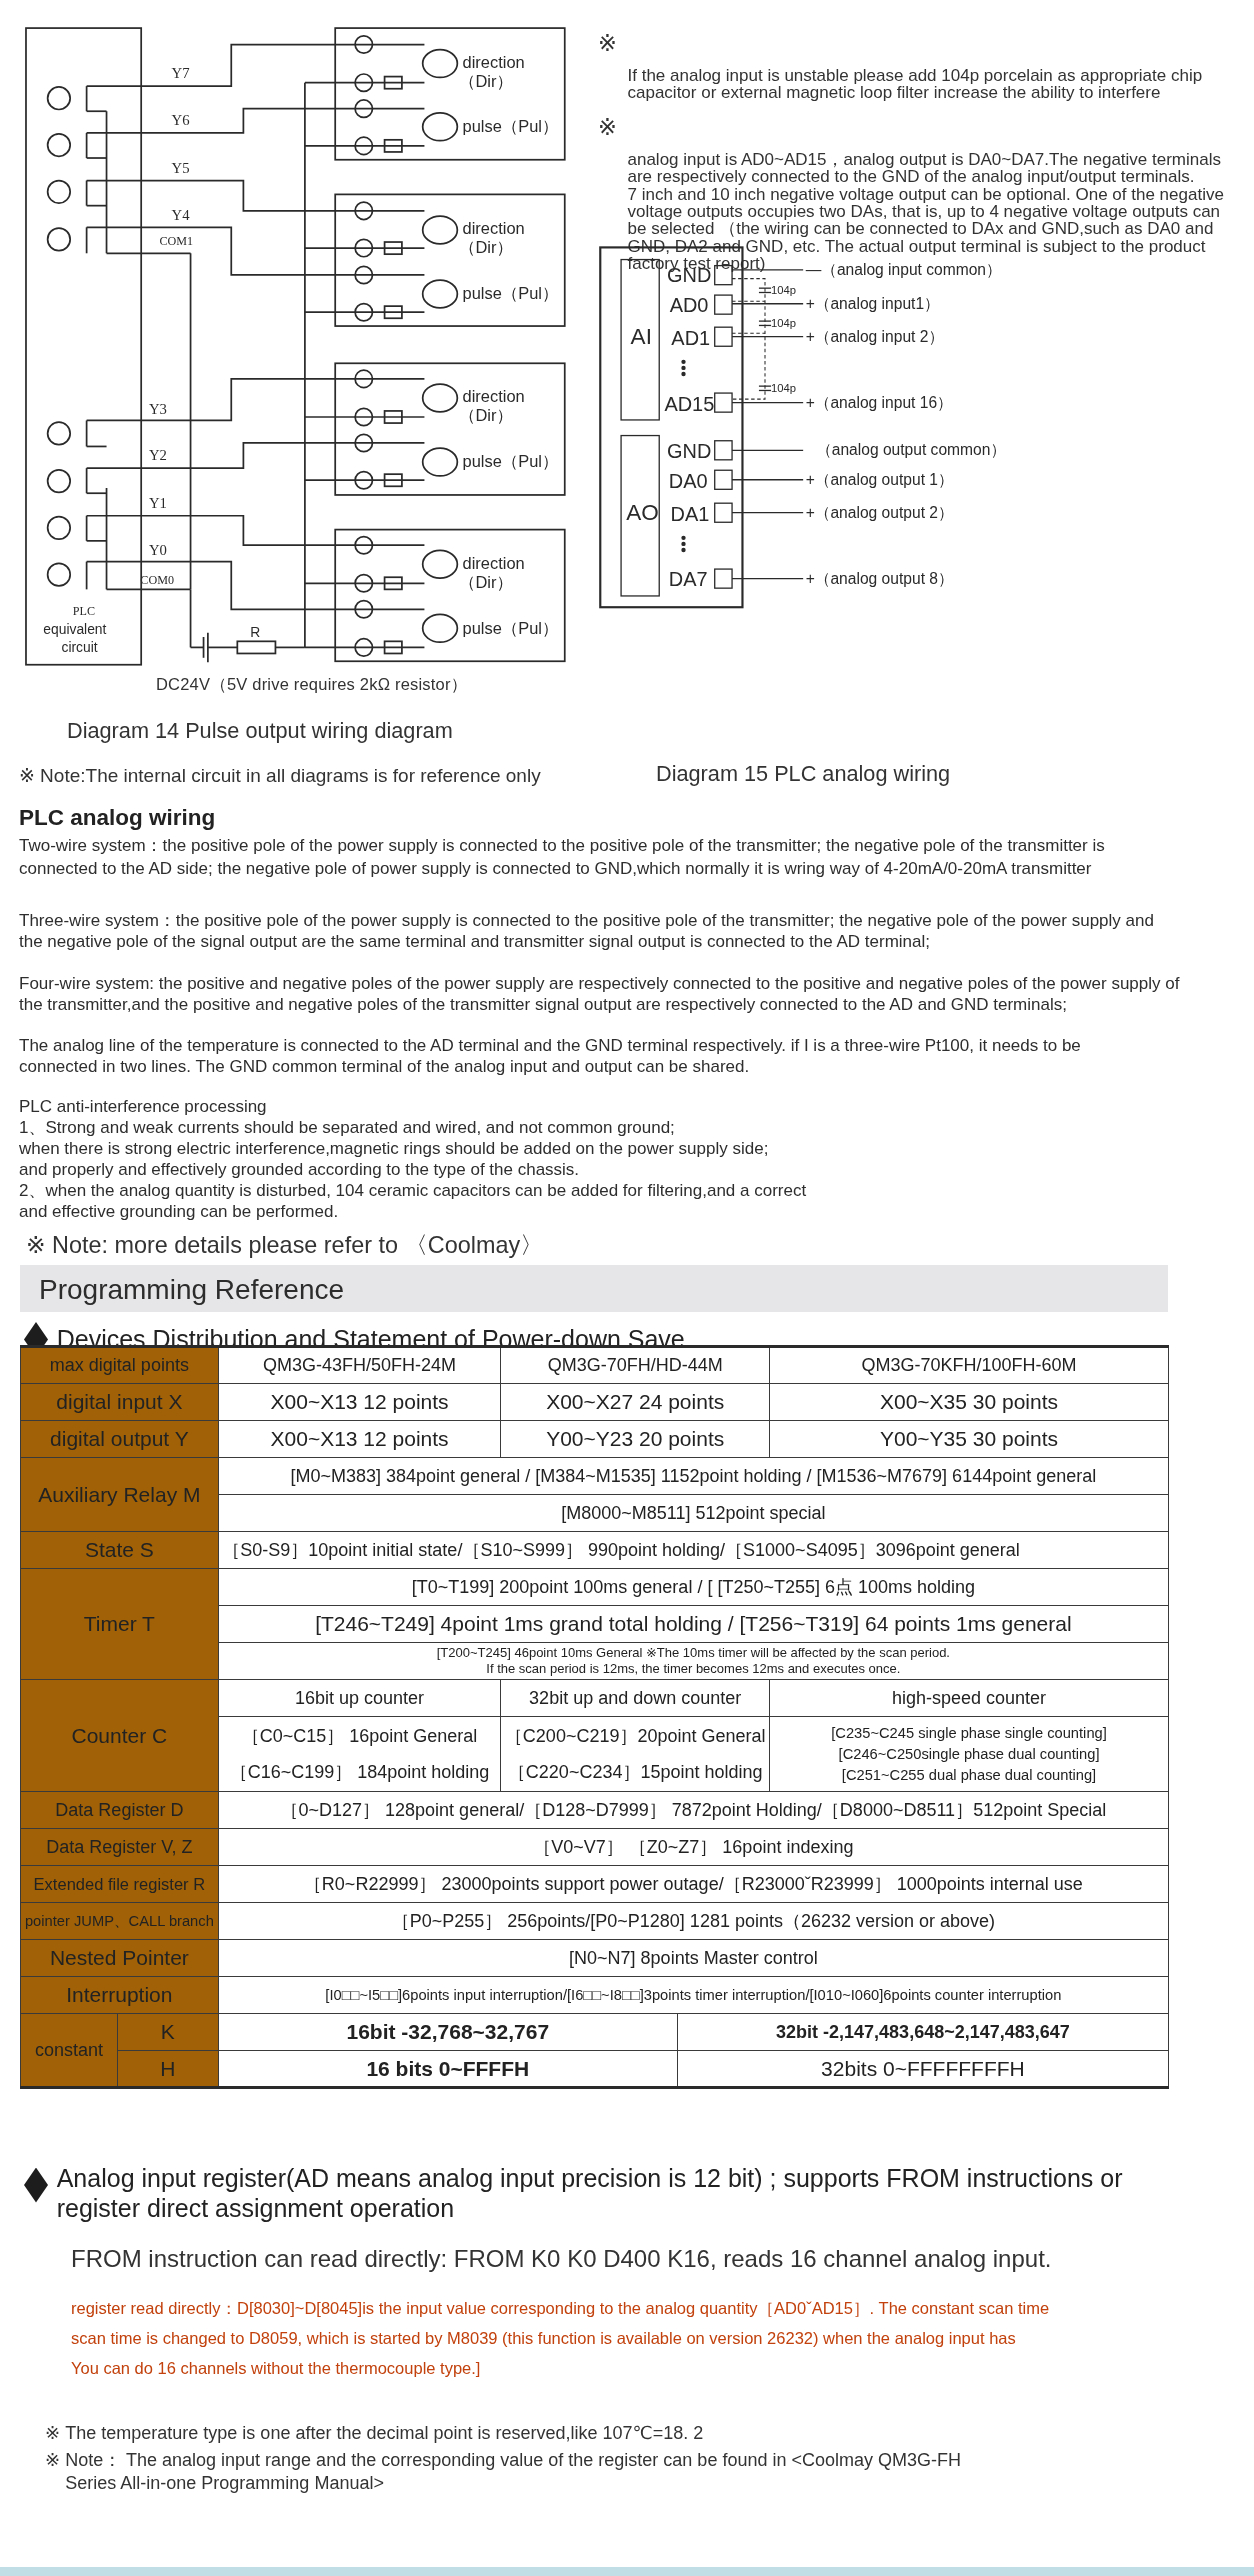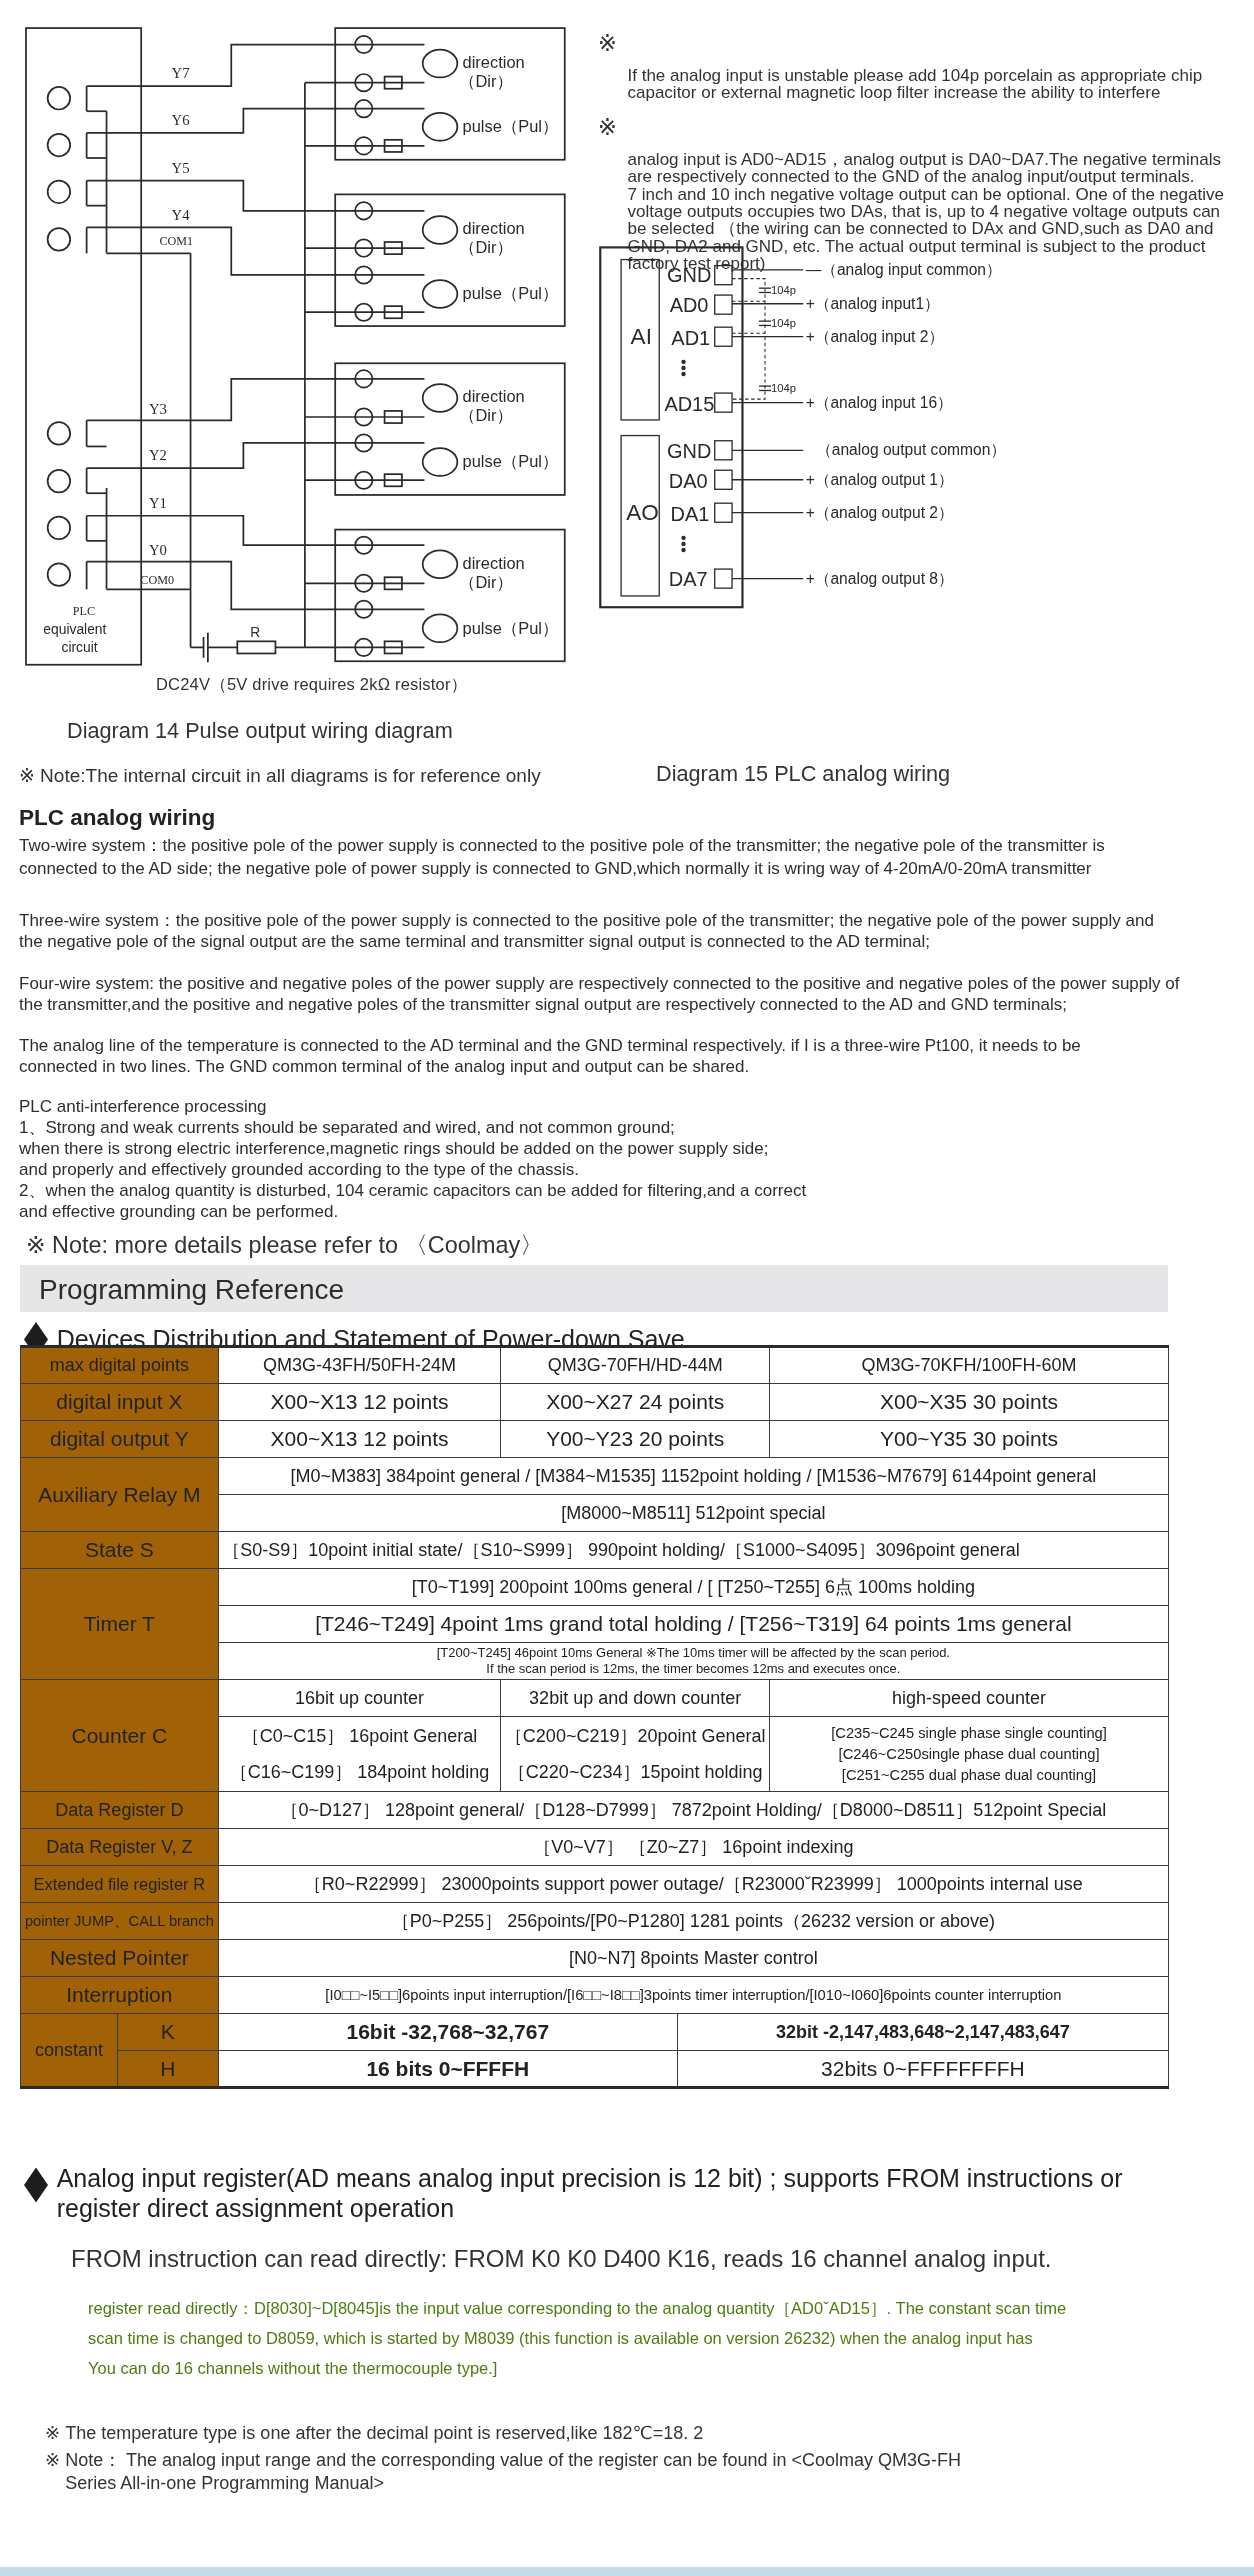--- a/index.html
+++ b/index.html
@@ -42,21 +42,21 @@
   .devtable td.hs { font-size: 14.7px; line-height: 21px; }
   .devtable td.hdr.tiny { font-size: 16.5px; }
   .devtable td.hdr.tiny2 { font-size: 14.7px; }
   .devtable td.bold { font-weight: bold; }
 
   
   .analog-h { top: 2164px; align-items: flex-start; }
   .analog-h .diamond { margin-top: 3.5px; }
   .analog-h span { font-size: 25px; line-height: 29.5px; width: 1075px; }
   .from-line { position: absolute; left: 71px; top: 2245px; font-size: 24px; color: #333; text-align: center; }
-  .reg-para { position: absolute; left: 88px; top: 2293px; width: 1118px; font-size: 16.5px; line-height: 30px; color: #4d7c0f; }
+  .reg-para { position: absolute; left: 71px; top: 2293px; width: 1118px; font-size: 16.5px; line-height: 30px; color: #c2410c; }
   .bottom-notes { position: absolute; left: 45px; top: 2422px; font-size: 18px; line-height: 23.4px; color: #333; }
   .bottom-notes .bn { display: flex; gap: 5.2px; margin-bottom: 3.5px; }
   .bottom-band { position: absolute; left: 0; top: 2567px; width: 1254px; height: 8.7px; background: #c1dde6; }
 </style>
 </head>
 <body>
 
 <div class="diag14">
   <svg width="589" height="711" viewBox="0 0 680 820">
     <g stroke="#2a2a2a" stroke-width="2" fill="none">
@@ -440,21 +440,21 @@
 </div>
 <div class="from-line">FROM instruction can read directly: FROM K0 K0 D400 K16, reads 16 channel analog input.</div>
 <div class="reg-para">
   <div>register read directly：D[8030]~D[8045]is the input value corresponding to the analog quantity［AD0ˇAD15］.  The  constant scan time</div>
   <div>scan time is changed to D8059, which is started by M8039 (this function is available on version 26232) when the analog input has</div>
   <div>You can do 16 channels without the thermocouple type.]</div>
 </div>
 <div class="bottom-notes">
   <div class="bn">
     <span>※</span>
-    <span>The  temperature  type  is  one  after  the  decimal  point  is  reserved,like 182℃=18. 2</span>
+    <span>The  temperature  type  is  one  after  the  decimal  point  is  reserved,like 107℃=18. 2</span>
   </div>
   <div class="bn">
     <span>※</span>
     <span>
       <span>Note：  The analog input range and the corresponding value of the register can be found in &lt;Coolmay QM3G-FH</span><br>
       <span>Series All-in-one Programming Manual&gt;</span>
     </span>
   </div>
 </div>
 

